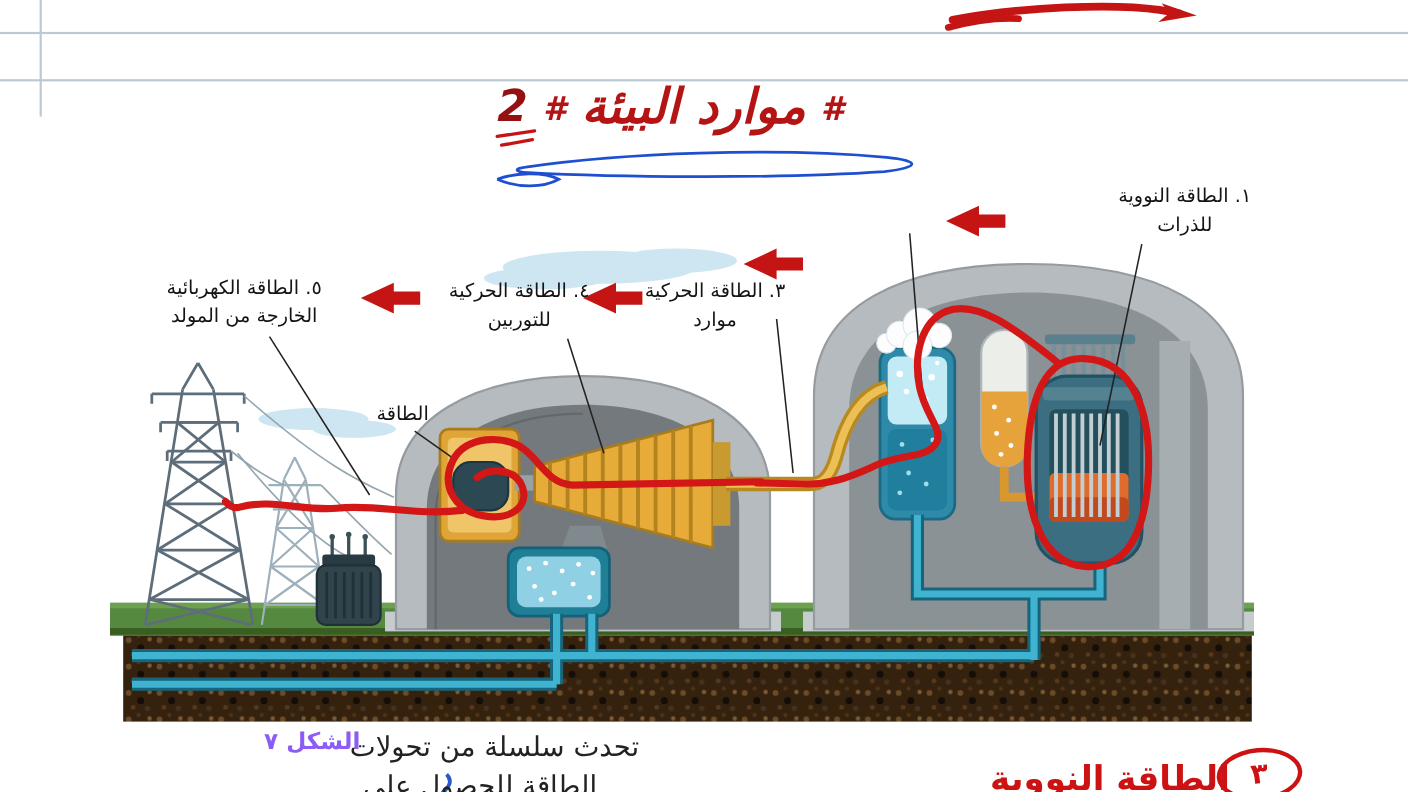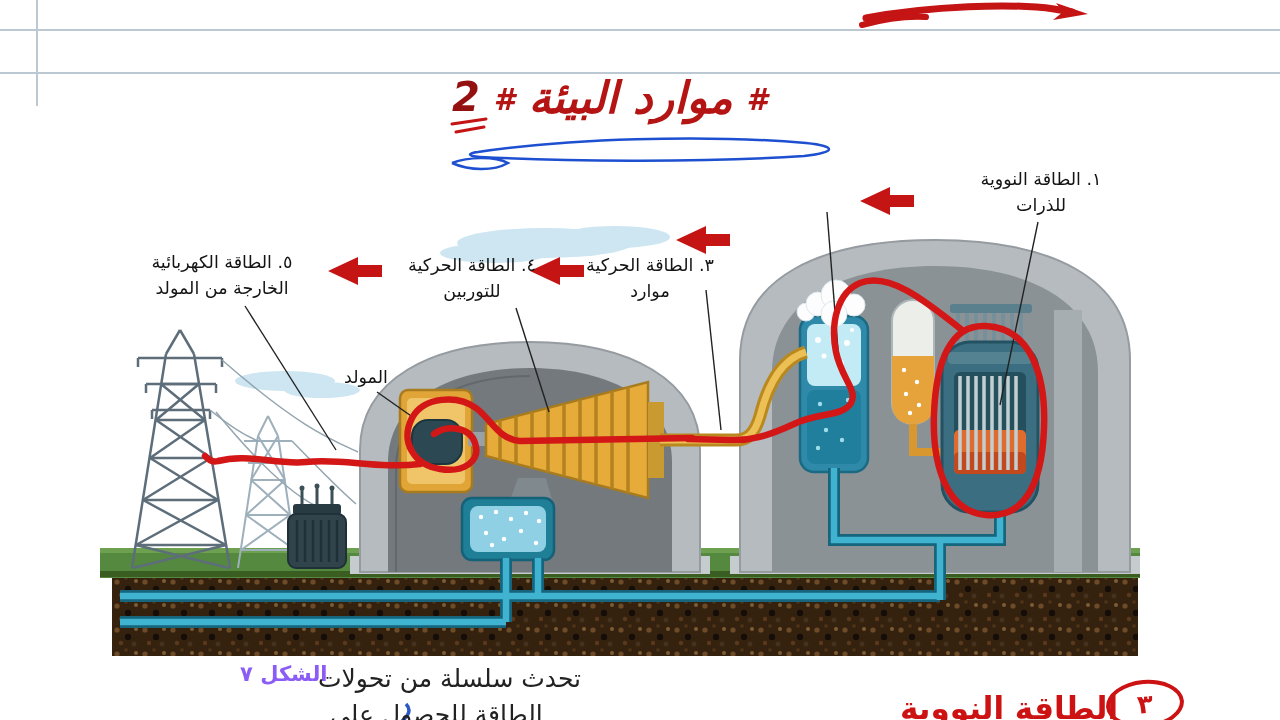--- a/index.html
+++ b/index.html
@@ -243,21 +243,21 @@
     <path d="M 406,704 C 412,710 408,716 402,721" stroke="#2b58c8" stroke-width="3.5" fill="none"></path>
   </svg>
 
   <div class="hw-title">
     <span class="hw-decor">#</span>
     <span class="hw-text">موارد البيئة</span>
     <span class="hw-decor">#</span>
     <span class="hw-num">2</span>
   </div>
 
-  <div class="dlabel" style="left:1041px;top:166px">
+  <div class="dlabel" style="left:1077px;top:166px">
     <div>١. الطاقة النووية</div>
     <div>للذرات</div>
   </div>
 
 
   <div class="dlabel" style="left:650px;top:252px">
     <div>٣. الطاقة الحركية</div>
     <div>موارد</div>
   </div>
 
@@ -265,21 +265,21 @@
     <div>٤. الطاقة الحركية</div>
     <div>للتوربين</div>
   </div>
 
   <div class="dlabel" style="left:222px;top:249px">
     <div>٥. الطاقة الكهربائية</div>
     <div>الخارجة من المولد</div>
   </div>
 
   <div class="dlabel" style="left:366px;top:364px">
-    <div>المولد</div>
+    <div>الطاقة</div>
   </div>
 
   <div class="cap-fig">الشكل ٧</div>
   <div class="cap-line cap-l1">تحدث سلسلة من تحولات</div>
   <div class="cap-line cap-l2">الطاقة للحصول على</div>
 
   <div class="footer-title">الطاقة النووية</div>
   <div class="footer-badge">
     <span>٣</span>
   </div>

